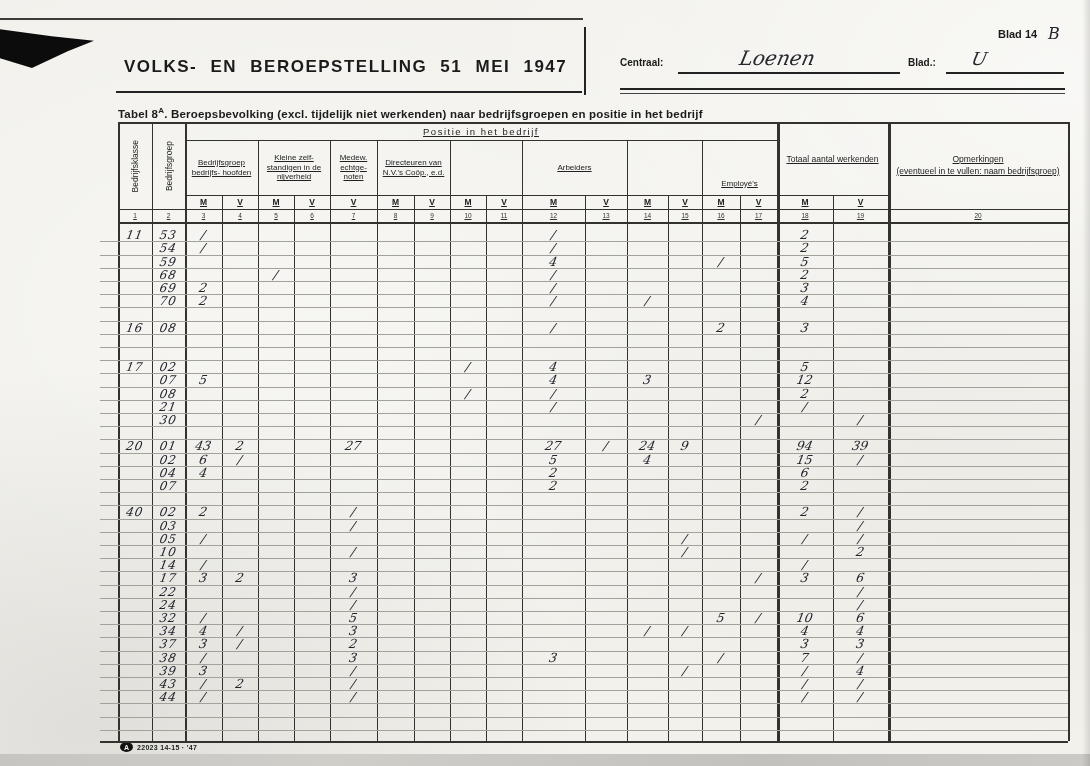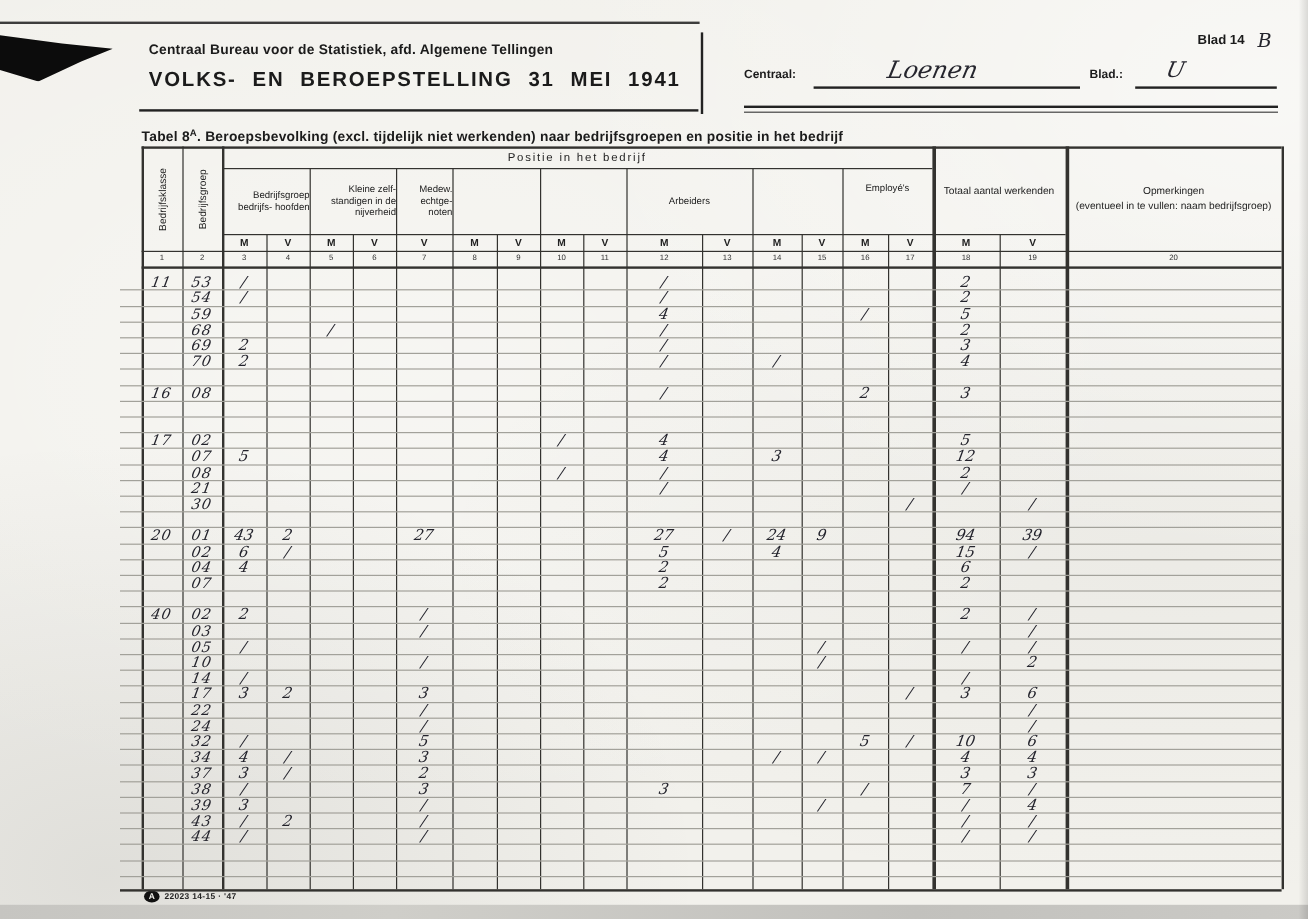--- a/index.html
+++ b/index.html
@@ -32,22 +32,22 @@
   .prov-value{left:972px;top:48px;font-size:18px;font-style:italic;font-family:"DejaVu Serif",serif;
       color:#26262e;transform:skewX(-12deg);}
   .blad-label{left:998px;top:28px;font-size:11px;font-weight:bold;}
   .blad-hand{left:1048px;top:24px;font-size:16px;font-style:italic;font-family:"DejaVu Serif",serif;color:#26262e;}
   .gem-rule1{left:620px;top:88px;width:445px;height:1.5px;background:#222;}
   .gem-rule2{left:620px;top:93px;width:445px;height:1px;background:#444;}
 
   .caption{left:118px;top:106px;font-size:11.5px;font-weight:bold;letter-spacing:.2px;}
   .caption sup{font-size:8px;}
 
-  .hdr-cell{display:flex;align-items:center;justify-content:center;text-align:right;
-      font-size:8px;line-height:1.2;color:#222;}
+  .hdr-cell{display:flex;align-items:center;justify-content:center;text-align:center;
+      font-size:8px;line-height:1.2;color:#222;text-decoration:underline;}
   .positie-hdr{left:185px;top:123px;width:592px;height:17px;font-size:9.5px;letter-spacing:1.5px;}
   .totaal-hdr{left:777px;top:123px;width:111px;height:72px;font-size:8.5px;line-height:1.45;}
   .opm-hdr{left:888px;top:123px;width:180px;height:86px;flex-direction:column;font-size:8.5px;line-height:1.4;}
   .vert-lbl{display:flex;align-items:center;justify-content:center;font-size:8.5px;color:#222;}
   .vert-lbl span{writing-mode:vertical-rl;transform:rotate(180deg);white-space:nowrap;}
   .klasse-lbl{left:118px;top:123px;width:34px;height:86px;}
   .groep-lbl{left:152px;top:123px;width:33px;height:86px;}
 
   .mv-cell{display:flex;align-items:center;justify-content:center;font-size:8.5px;font-weight:bold;color:#222;}
   .num-cell{display:flex;align-items:center;justify-content:center;font-size:6.5px;color:#333;}
@@ -67,22 +67,21 @@
 </head>
 <body>
 
 <div class="page">
 
   <div class="abs artifact-wedge"></div>
   <div class="abs artifact-topline"></div>
   <div class="abs artifact-bottom"></div>
   <div class="abs artifact-rightshadow"></div>
 
-  <div class="abs org-line">Centraal Bureau voor de Statistiek, afd. Algemene Tellingen</div>
-  <div class="abs main-title">VOLKS- EN BEROEPSTELLING 31 MEI 1941</div>
+  <div class="abs main-title">VOLKS- EN BEROEPSTELLING 51 MEI 1947</div>
   <div class="abs header-rule"></div>
   <div class="abs header-vdiv"></div>
 
   <div class="abs gemeente-label">Centraal:</div>
   <div class="abs gemeente-line"></div>
   <div class="abs gemeente-value">Loenen</div>
   <div class="abs prov-label">Blad.:</div>
   <div class="abs prov-line"></div>
   <div class="abs prov-value">U</div>
   <div class="abs blad-label">Blad 14</div>
@@ -181,38 +180,39 @@
     <div class="hdr-cell mv-cell" style="left: 222px; top: 195px; width: 36px; height: 14px; position: absolute;">V</div>
     <div class="hdr-cell num-cell" style="left: 222px; top: 209px; width: 36px; height: 13px; position: absolute;">4</div>
     <div class="hdr-cell " style="left: 258px; top: 140px; width: 72px; height: 55px; position: absolute;">Kleine zelf- standigen in de nijverheid</div>
     <div class="hdr-cell mv-cell" style="left: 258px; top: 195px; width: 36px; height: 14px; position: absolute;">M</div>
     <div class="hdr-cell num-cell" style="left: 258px; top: 209px; width: 36px; height: 13px; position: absolute;">5</div>
     <div class="hdr-cell mv-cell" style="left: 294px; top: 195px; width: 36px; height: 14px; position: absolute;">V</div>
     <div class="hdr-cell num-cell" style="left: 294px; top: 209px; width: 36px; height: 13px; position: absolute;">6</div>
     <div class="hdr-cell " style="left: 330px; top: 140px; width: 47px; height: 55px; position: absolute;">Medew. echtge- noten</div>
     <div class="hdr-cell mv-cell" style="left: 330px; top: 195px; width: 47px; height: 14px; position: absolute;">V</div>
     <div class="hdr-cell num-cell" style="left: 330px; top: 209px; width: 47px; height: 13px; position: absolute;">7</div>
+    <div class="hdr-cell " style="left: 377px; top: 140px; width: 73px; height: 55px; position: absolute;">Directeuren van N.V.'s Coöp., e.d.</div>
     <div class="hdr-cell mv-cell" style="left: 377px; top: 195px; width: 37px; height: 14px; position: absolute;">M</div>
     <div class="hdr-cell num-cell" style="left: 377px; top: 209px; width: 37px; height: 13px; position: absolute;">8</div>
     <div class="hdr-cell mv-cell" style="left: 414px; top: 195px; width: 36px; height: 14px; position: absolute;">V</div>
     <div class="hdr-cell num-cell" style="left: 414px; top: 209px; width: 36px; height: 13px; position: absolute;">9</div>
     <div class="hdr-cell mv-cell" style="left: 450px; top: 195px; width: 36px; height: 14px; position: absolute;">M</div>
     <div class="hdr-cell num-cell" style="left: 450px; top: 209px; width: 36px; height: 13px; position: absolute;">10</div>
     <div class="hdr-cell mv-cell" style="left: 486px; top: 195px; width: 36px; height: 14px; position: absolute;">V</div>
     <div class="hdr-cell num-cell" style="left: 486px; top: 209px; width: 36px; height: 13px; position: absolute;">11</div>
     <div class="hdr-cell " style="left: 522px; top: 140px; width: 105px; height: 55px; position: absolute;">Arbeiders</div>
     <div class="hdr-cell mv-cell" style="left: 522px; top: 195px; width: 63px; height: 14px; position: absolute;">M</div>
     <div class="hdr-cell num-cell" style="left: 522px; top: 209px; width: 63px; height: 13px; position: absolute;">12</div>
     <div class="hdr-cell mv-cell" style="left: 585px; top: 195px; width: 42px; height: 14px; position: absolute;">V</div>
     <div class="hdr-cell num-cell" style="left: 585px; top: 209px; width: 42px; height: 13px; position: absolute;">13</div>
     <div class="hdr-cell mv-cell" style="left: 627px; top: 195px; width: 41px; height: 14px; position: absolute;">M</div>
     <div class="hdr-cell num-cell" style="left: 627px; top: 209px; width: 41px; height: 13px; position: absolute;">14</div>
     <div class="hdr-cell mv-cell" style="left: 668px; top: 195px; width: 34px; height: 14px; position: absolute;">V</div>
     <div class="hdr-cell num-cell" style="left: 668px; top: 209px; width: 34px; height: 13px; position: absolute;">15</div>
-    <div class="hdr-cell " style="left: 702px; top: 129px; width: 75px; height: 55px; position: absolute;">Employé's</div>
+    <div class="hdr-cell " style="left: 702px; top: 156px; width: 75px; height: 55px; position: absolute;">Employé's</div>
     <div class="hdr-cell mv-cell" style="left: 702px; top: 195px; width: 38px; height: 14px; position: absolute;">M</div>
     <div class="hdr-cell num-cell" style="left: 702px; top: 209px; width: 38px; height: 13px; position: absolute;">16</div>
     <div class="hdr-cell mv-cell" style="left: 740px; top: 195px; width: 37px; height: 14px; position: absolute;">V</div>
     <div class="hdr-cell num-cell" style="left: 740px; top: 209px; width: 37px; height: 13px; position: absolute;">17</div>
     <div class="hdr-cell mv-cell" style="left: 777px; top: 195px; width: 56px; height: 14px; position: absolute;">M</div>
     <div class="hdr-cell num-cell" style="left: 777px; top: 209px; width: 56px; height: 13px; position: absolute;">18</div>
     <div class="hdr-cell mv-cell" style="left: 833px; top: 195px; width: 55px; height: 14px; position: absolute;">V</div>
     <div class="hdr-cell num-cell" style="left: 833px; top: 209px; width: 55px; height: 13px; position: absolute;">19</div>
     <div class="hdr-cell num-cell" style="left: 118px; top: 209px; width: 34px; height: 13px; position: absolute;">1</div>
     <div class="hdr-cell num-cell" style="left: 152px; top: 209px; width: 33px; height: 13px; position: absolute;">2</div>

